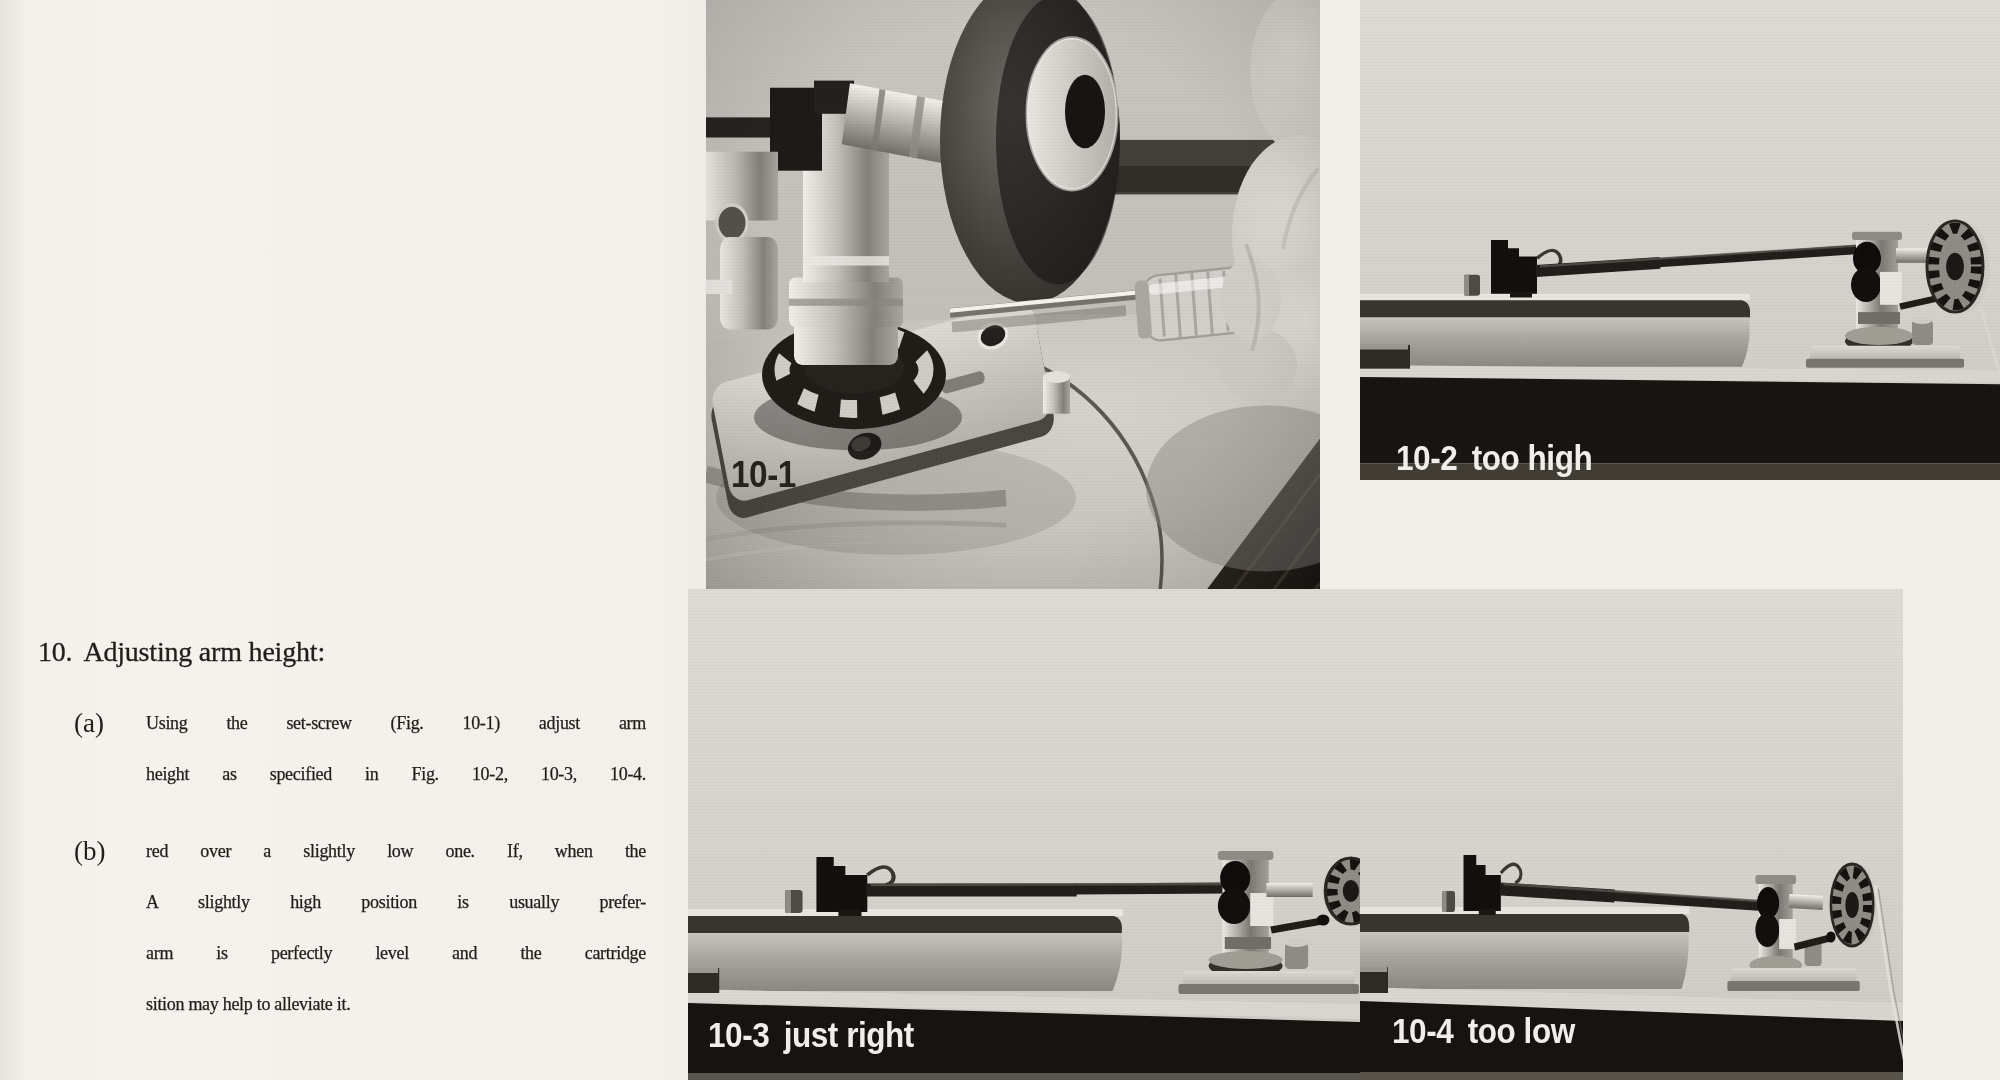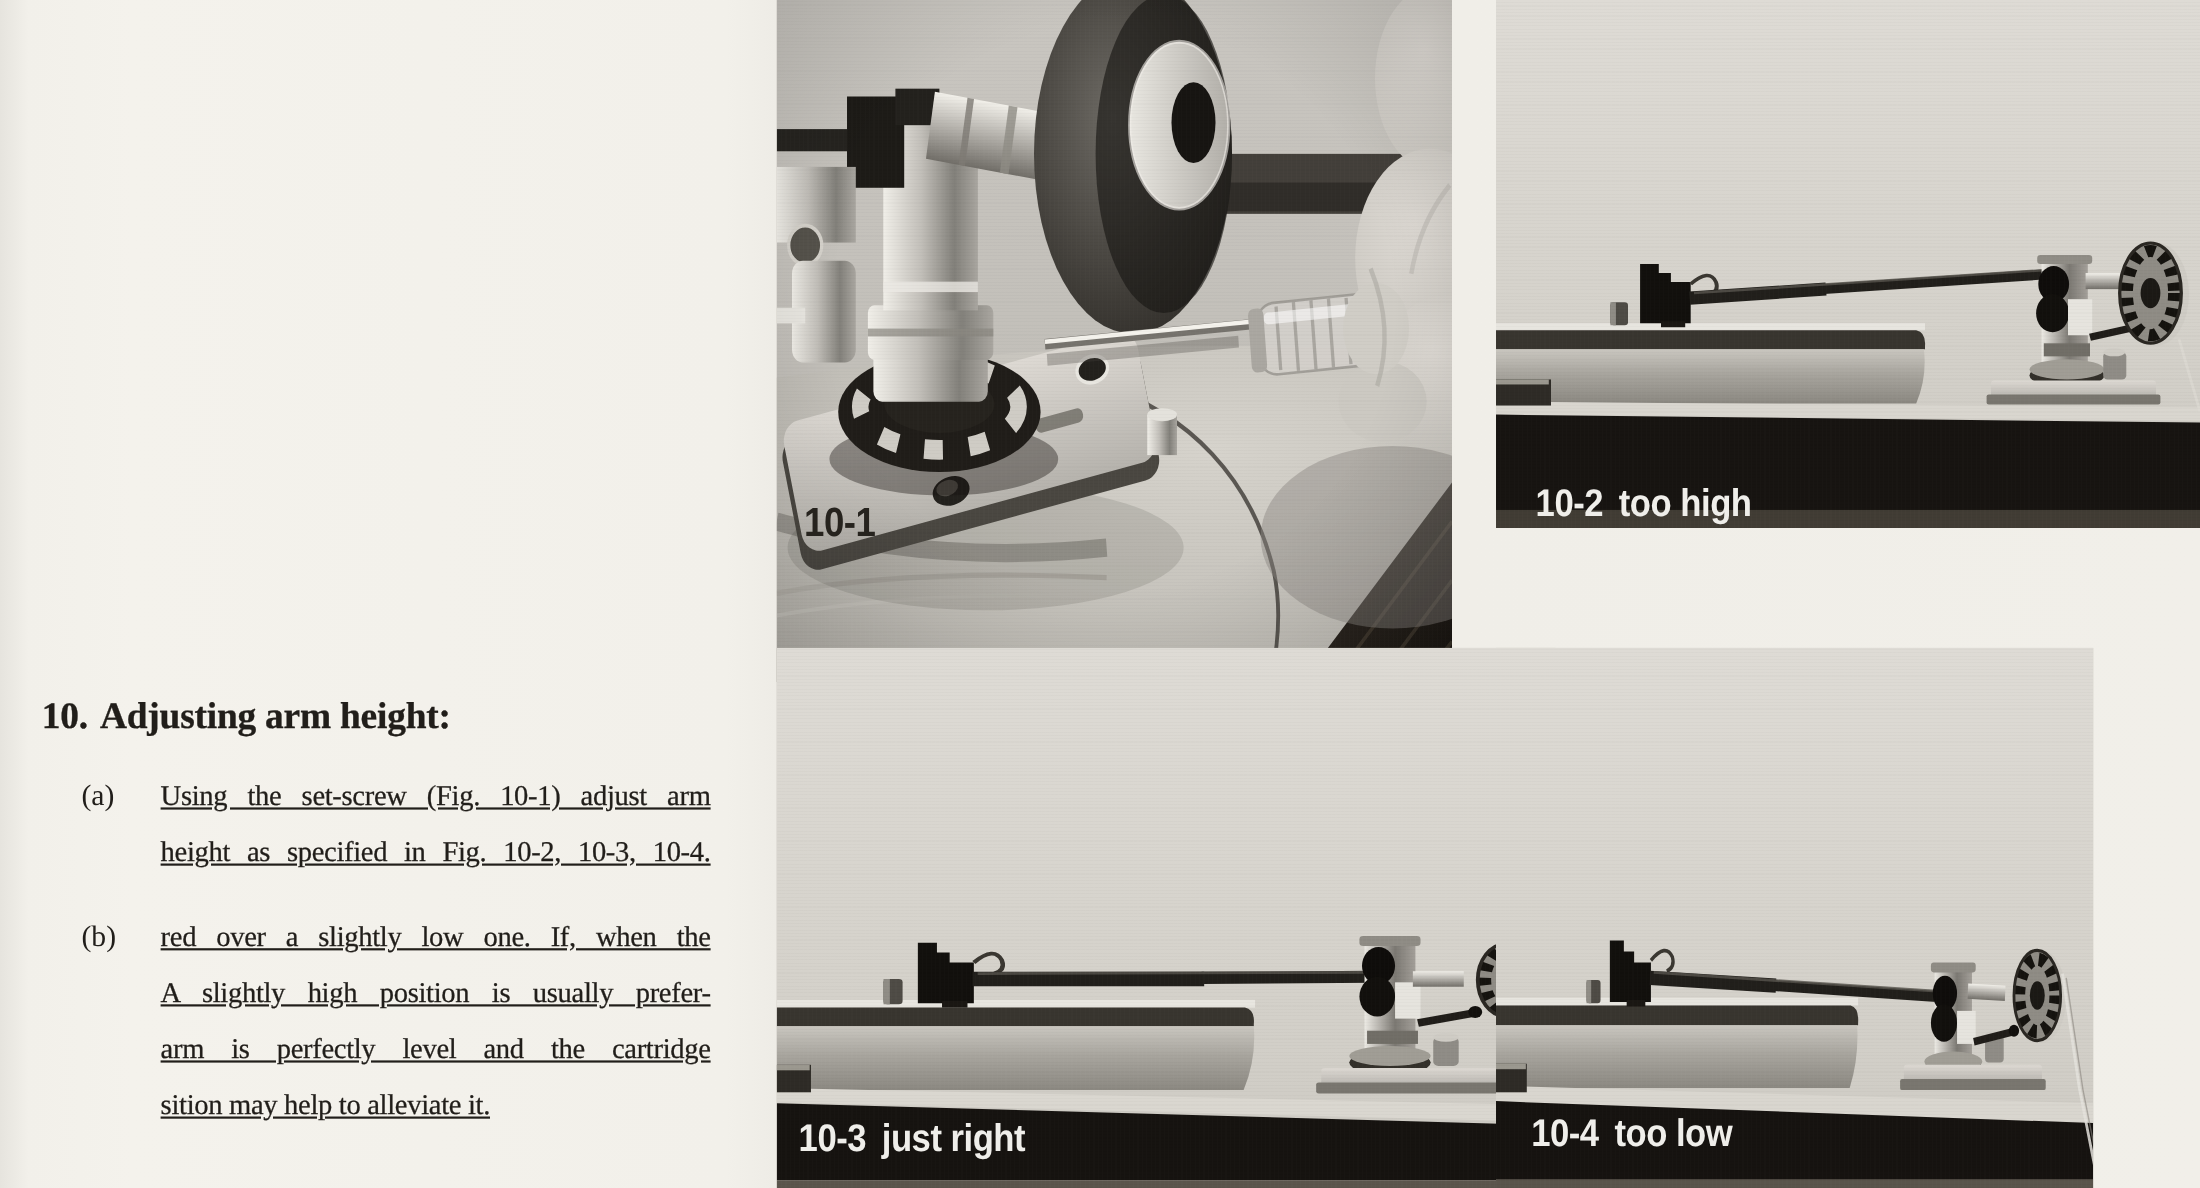--- a/index.html
+++ b/index.html
@@ -3,38 +3,38 @@
 <meta charset="utf-8">
 <style>
   html,body{margin:0;padding:0;background:#888;}
   .page{
     position:relative; width:2000px; height:1080px; overflow:hidden;
     background:linear-gradient(90deg,#e6e4de 0px,#f2f0ea 26px,#f4f2ec 120px,#f2f0ea 660px,#eeece6 705px,#f0eee8 1330px,#f1efe9 100%);
     font-family:"Liberation Serif", serif;
   }
   
   .text-block{position:absolute; left:38px; top:632px; width:600px; color:#211e1a;}
-  .heading{margin:0; font-size:34px; line-height:40px; font-weight:bold; letter-spacing:-0.2px;
+  .heading{margin:0; font-size:28px; line-height:40px; font-weight:normal; letter-spacing:-0.2px;
            -webkit-text-stroke:0.3px #211e1a;}
   .sec-num{margin-right:11px;}
   .item{position:relative; padding-left:108px; margin-top:26px;}
   .item .marker{position:absolute; left:36px; top:0; font-size:27px; line-height:51px;}
   .lines{width:500px;}
-  .line{font-size:26px; line-height:51px; letter-spacing:-0.3px;
-        text-align:justify; text-align-last:justify;text-decoration:underline; -webkit-text-stroke:0.25px #211e1a;}
+  .line{font-size:18px; line-height:51px; letter-spacing:-0.3px;
+        text-align:justify; text-align-last:justify; -webkit-text-stroke:0.25px #211e1a;}
   .item.last .line:last-child{text-align-last:left;}
   
   .photo{position:absolute; margin:0; overflow:hidden; background:#cfccc5;}
   .photo svg{display:block; width:100%; height:100%;}
   .photo::after{content:""; position:absolute; inset:0; pointer-events:none; opacity:.5;
     background:repeating-linear-gradient(0deg, rgba(0,0,0,.03) 0 1px, transparent 1px 3px),
                repeating-linear-gradient(90deg, rgba(255,255,255,.025) 0 1px, transparent 1px 4px);}
   .photo1{left:706px; top:0; width:614px; height:620px;}
   .photo2{left:1360px; top:0; width:640px; height:480px;}
-  .photo3{left:706px; top:589px; width:708px; height:491px;}
+  .photo3{left:688px; top:589px; width:708px; height:491px;}
   .photo4{left:1360px; top:589px; width:543px; height:491px;}
   .cap{position:absolute; font-family:"Liberation Sans", sans-serif; font-weight:bold;
        font-size:35px; white-space:nowrap; transform:scaleX(.9); transform-origin:left center;
        letter-spacing:-0.5px; line-height:1; z-index:3;}
   .cap .lbl{margin-left:16px;}
   .cap-dark{color:#26231e; left:25px; top:456px; font-size:37px;}
   .photo2 .cap{color:#efeeea; left:36px; top:440px;}
   .photo3 .cap{color:#efeeea; left:20px; top:428px;}
   .photo4 .cap{color:#efeeea; left:32px; top:424px;}
 </style>

